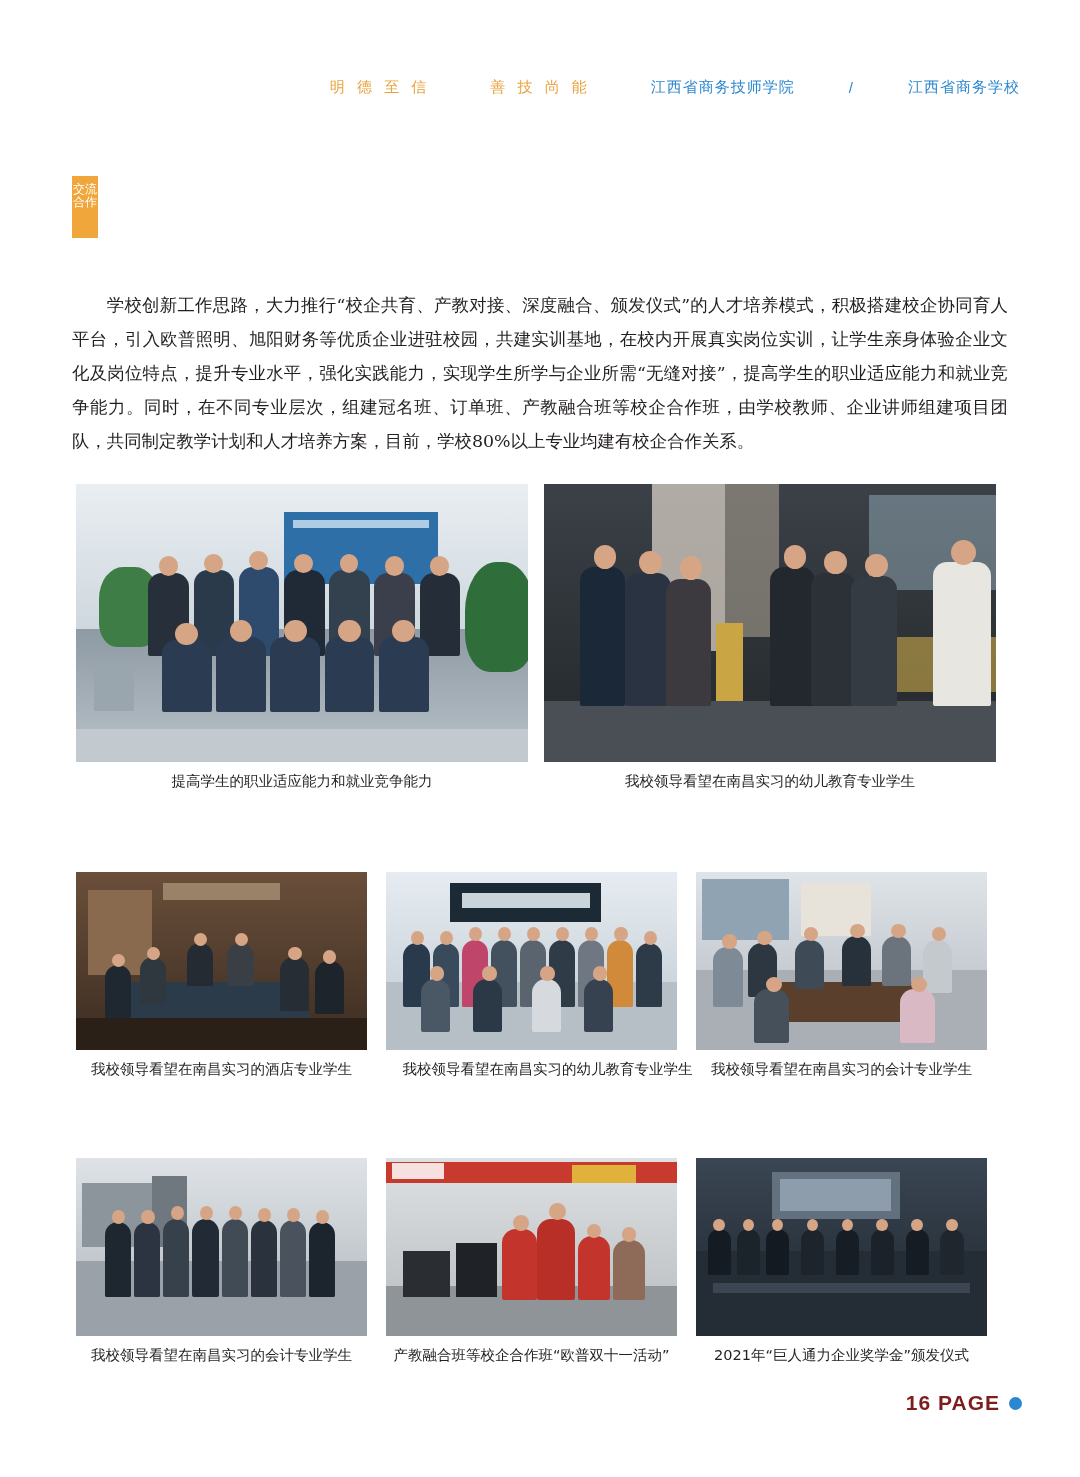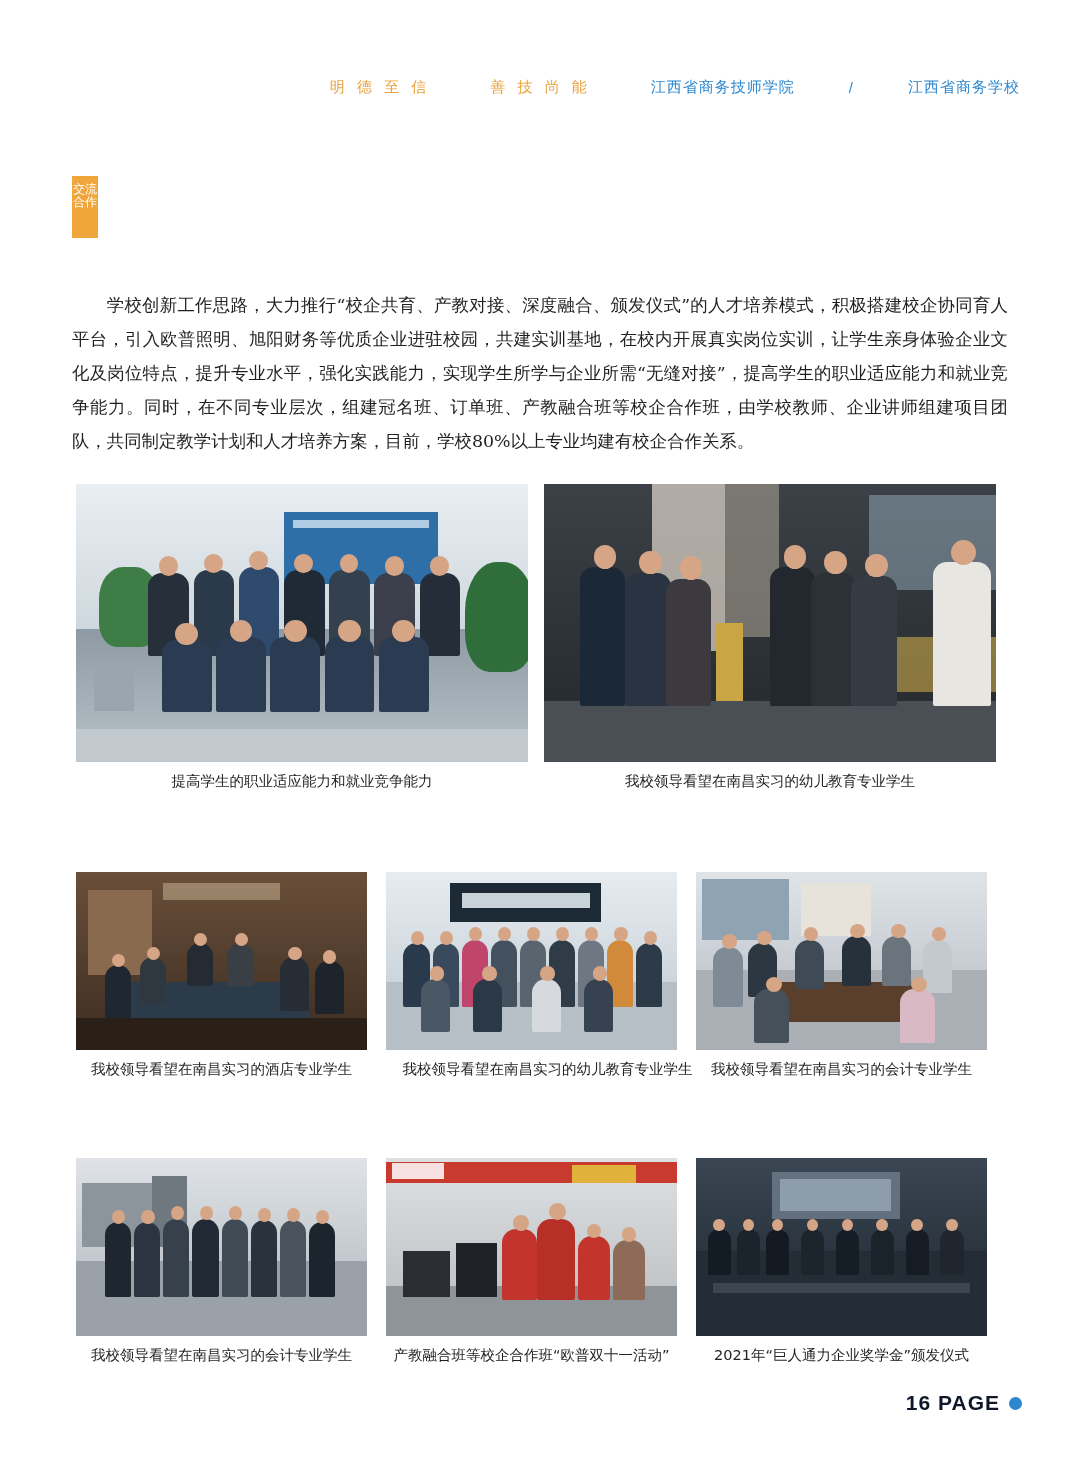--- a/index.html
+++ b/index.html
@@ -135,21 +135,21 @@
 
   
   .footer {
     position: absolute;
     right: 58px;
     bottom: 62px;
     display: flex;
     align-items: center;
     font-size: 21px;
     font-weight: bold;
-    color: #0f172a;
+    color: #7f1d1d;
     letter-spacing: 1px;
   }
   .footer-dot {
     width: 13px;
     height: 13px;
     border-radius: 50%;
     background: #2b87d0;
     margin-left: 9px;
   }
 </style>

